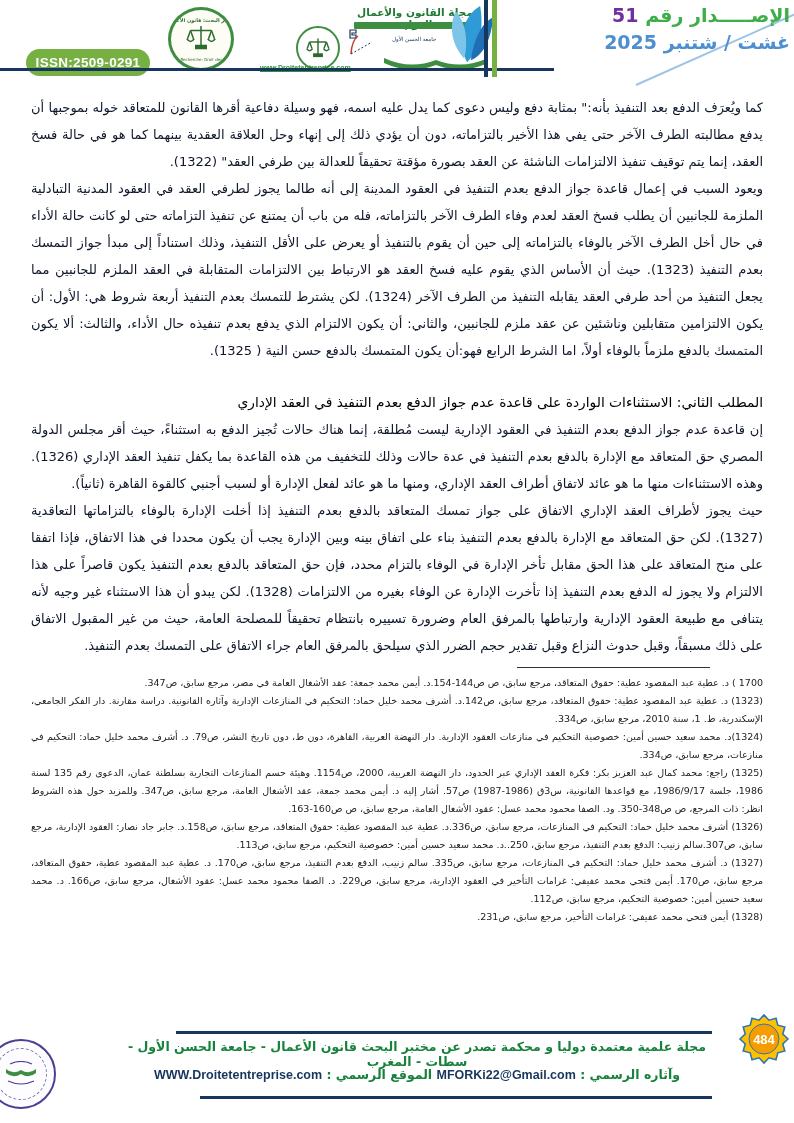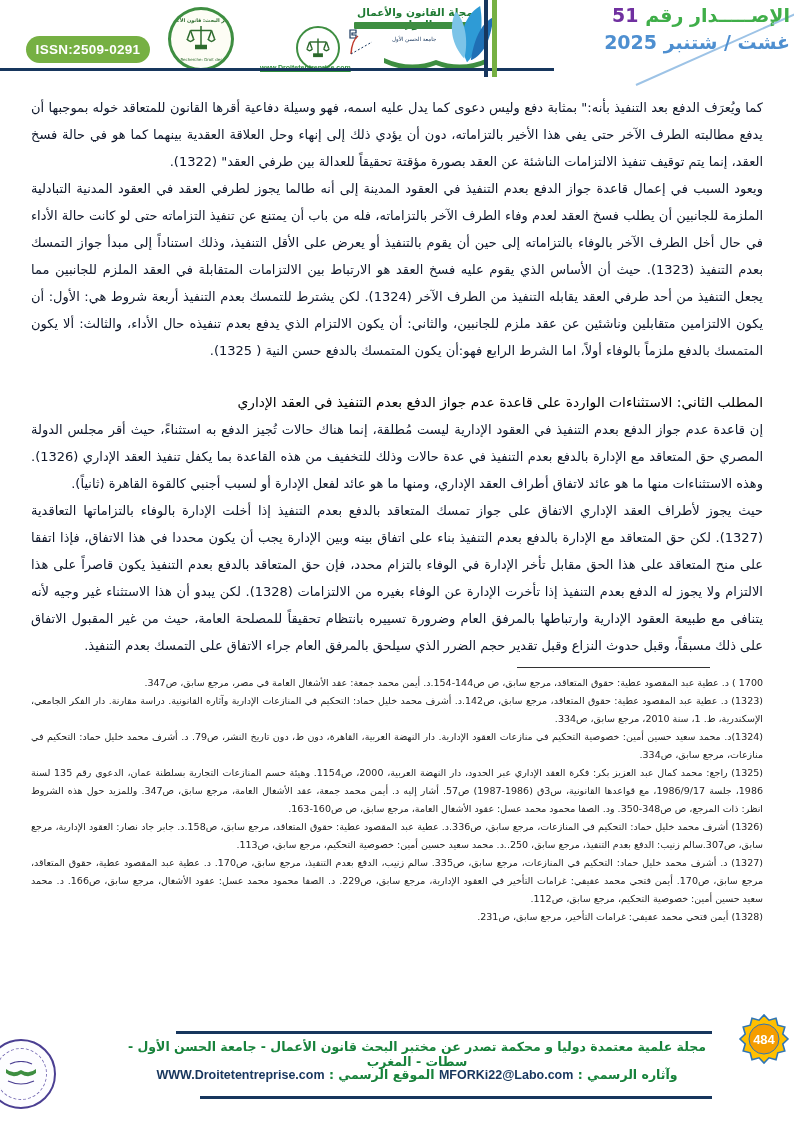--- a/index.html
+++ b/index.html
@@ -5,21 +5,21 @@
   * { margin:0; padding:0; box-sizing:border-box; }
   html,body { background:#888; }
   .page {
     position:relative; width:794px; height:1123px; margin:0 auto;
     background:#ffffff; overflow:hidden; direction:rtl;
     font-family:"DejaVu Sans","Liberation Serif",sans-serif;
   }
   
   .hdr { position:absolute; top:0; left:0; width:794px; height:92px; direction:ltr; }
   .issn-pill {
-    position:absolute; left:26px; top:36px; width:124px; height:27px;
+    position:absolute; left:26px; top:49px; width:124px; height:27px;
     background:#76b043; border-radius:14px; color:#fff; font-weight:bold;
     font-family:"Liberation Sans",sans-serif; font-size:13.5px;
     display:flex; align-items:center; justify-content:center; letter-spacing:.3px;
   }
   .lab-logo {
     position:absolute; left:168px; top:7px; width:66px; height:64px;
     border:3px solid #3e8e41; border-radius:50%; background:#fdfdf5;
     display:flex; flex-direction:column; align-items:center; justify-content:center; overflow:hidden;
   }
   .lab-logo .ring-top { font-size:5px; color:#2d6a2d; font-weight:bold; white-space:nowrap; }
@@ -177,21 +177,21 @@
       <p>(1327) د. أشرف محمد خليل حماد: التحكيم في المنازعات، مرجع سابق، ص335. سالم زنيب، الدفع بعدم التنفيذ، مرجع سابق، ص170. د. عطية عبد المقصود عطية، حقوق المتعاقد، مرجع سابق، ص170. أيمن فتحي محمد عفيفي: غرامات التأخير في العقود الإدارية، مرجع سابق، ص229. د. الصفا محمود محمد عسل: عقود الأشغال، مرجع سابق، ص166. د. محمد سعيد حسين أمين: خصوصية التحكيم، مرجع سابق، ص112.</p>
       <p>(1328) أيمن فتحي محمد عفيفي: غرامات التأخير، مرجع سابق، ص231.</p>
     </div>
   </div>
 
   <div class="ftr">
     <div class="ftr-rule1"></div>
     <div class="ftr-line1">مجلة علمية معتمدة  دوليا و محكمة تصدر عن مختبر البحث قانون الأعمال - جامعة الحسن الأول - سطات - المغرب</div>
     <div class="ftr-line2">
       <span>وآثاره الرسمي : </span>
-      <span class="latin">MFORKi22@Labo.com</span>
+      <span class="latin">MFORKi22@Gmail.com</span>
       <span> الموقع الرسمي : </span>
       <span class="latin">WWW.Droitetentreprise.com</span>
     </div>
     <div class="ftr-rule2"></div>
 
     <div class="badge">
       <svg width="52" height="52" viewBox="0 0 52 52">
         <polygon points="50,26 44.8,31 46.8,38 39.8,39.8 38,46.8 31,44.8 26,50 21,44.8 14,46.8 12.2,39.8 5.2,38 7.2,31 2,26 7.2,21 5.2,14 12.2,12.2 14,5.2 21,7.2 26,2 31,7.2 38,5.2 39.8,12.2 46.8,14 44.8,21" fill="#ffc000" stroke="#2e75b6" stroke-width="1.6"></polygon>
         <circle cx="26" cy="26" r="15" fill="#f59d00" stroke="#2e75b6" stroke-width="1"></circle>
         <text x="26" y="31" text-anchor="middle" font-size="13" fill="#ffffff">484</text>

